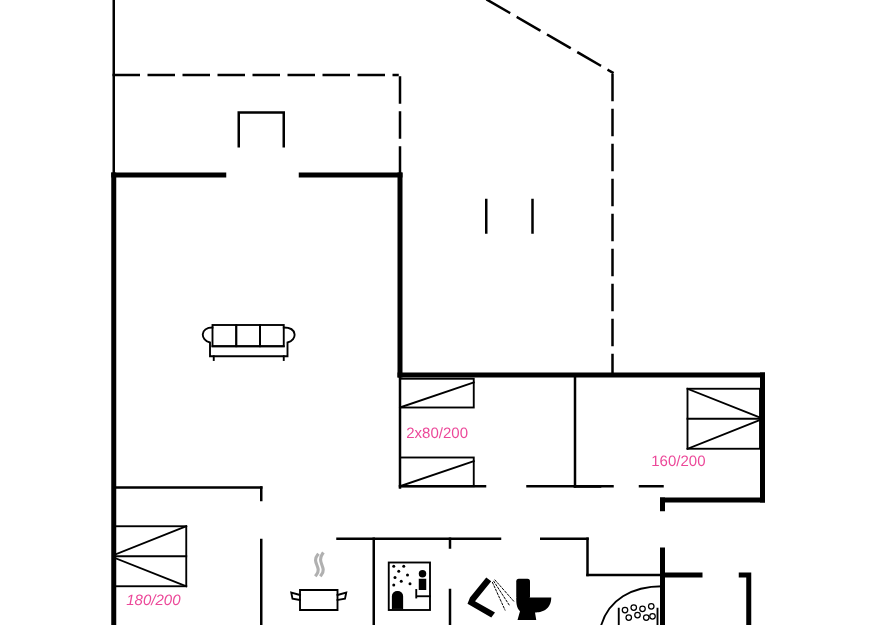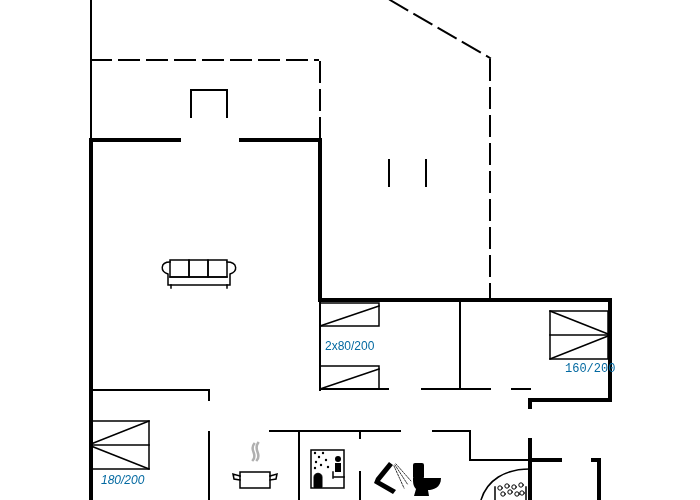--- a/index.html
+++ b/index.html
@@ -1,18 +1,18 @@
 <!DOCTYPE html>
 <html><head>
   <meta charset="utf-8">
   <style>
     html, body { margin: 0; padding: 0; background: #ffffff; }
     body { width: 700px; height: 500px; overflow: hidden; position: relative; font-family: "Liberation Sans", sans-serif; }
     #plan { position: absolute; left: 0; top: 0; width: 700px; height: 500px; }
-    .label { position: absolute; font-family: "Liberation Sans", sans-serif; font-size: 12px; color: #0369a1; white-space: nowrap; line-height: 1; }
+    .label { position: absolute; font-family: "Liberation Sans", sans-serif; font-size: 12px; color: #ec4899; white-space: nowrap; line-height: 1; }
   </style>
 </head>
 <body>
 
 <svg id="plan" viewBox="0 0 700 500" xmlns="http://www.w3.org/2000/svg">
   <g stroke="#000" fill="none" stroke-linecap="square">
 
     <line x1="91" y1="0" x2="91" y2="140" stroke-width="2"></line>
 
     <g stroke-width="2" stroke-dasharray="20,8">
@@ -155,14 +155,14 @@
         <circle cx="503" cy="494" r="2.2"></circle>
           <circle cx="510" cy="492" r="2.2"></circle>
         <circle cx="517" cy="494" r="2.2"></circle>
           <circle cx="522" cy="493" r="2.2"></circle>
       </g>
     </g>
   </g>
 </svg>
 
 <div class="label" style="left:325px; top:340px;">2x80/200</div>
-<div class="label" style="left:565px; top:363px;font-family:Liberation Mono, monospace;">160/200</div>
+<div class="label" style="left:521px; top:363px;">160/200</div>
 <div class="label" style="left:101px; top:474px;font-style:italic;">180/200</div>
 
 </body></html>

